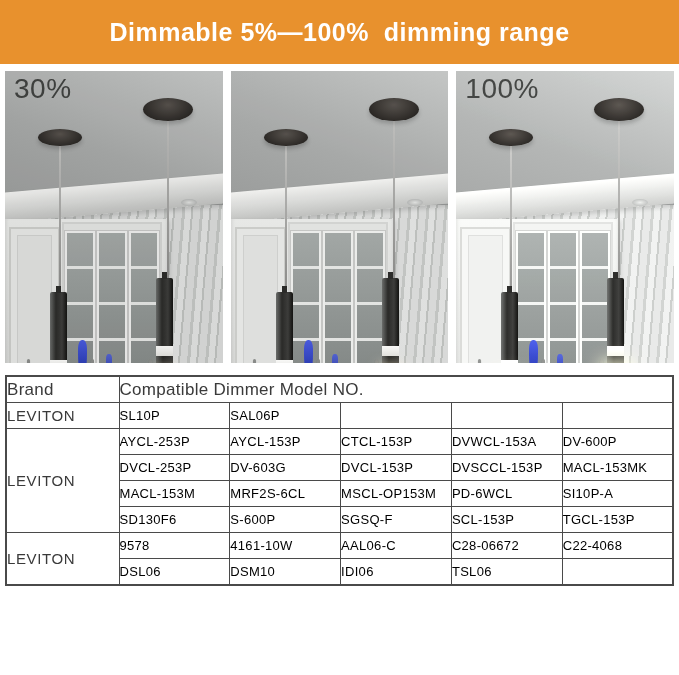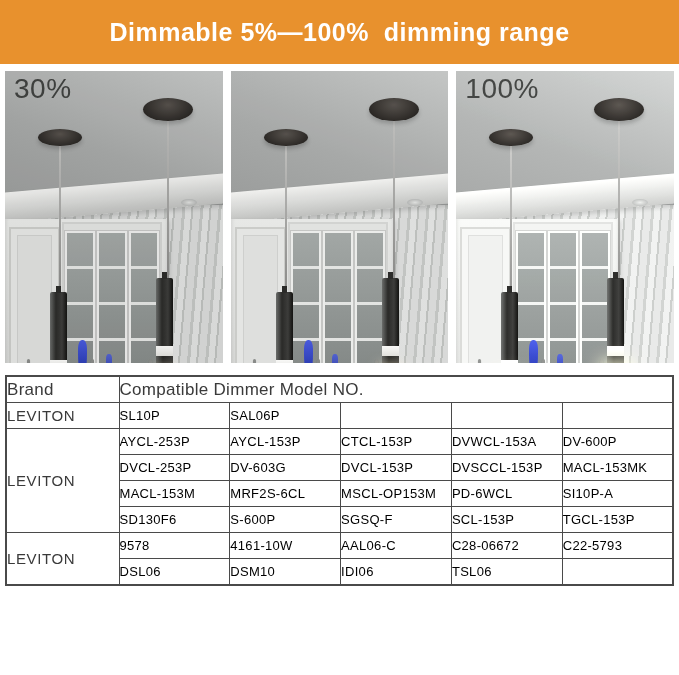--- a/index.html
+++ b/index.html
@@ -336,21 +336,21 @@
             <td class="model">SGSQ-F</td>
             <td class="model">SCL-153P</td>
             <td class="model">TGCL-153P</td>
           </tr>
           <tr>
             <td class="brand" rowspan="2">LEVITON</td>
             <td class="model">9578</td>
             <td class="model">4161-10W</td>
             <td class="model">AAL06-C</td>
             <td class="model">C28-06672</td>
-            <td class="model">C22-5793</td>
+            <td class="model">C22-4068</td>
           </tr>
           <tr>
             <td class="model">DSL06</td>
             <td class="model">DSM10</td>
             <td class="model">IDI06</td>
             <td class="model">TSL06</td>
             <td class="model"></td>
           </tr>
         </tbody>
     </table>

